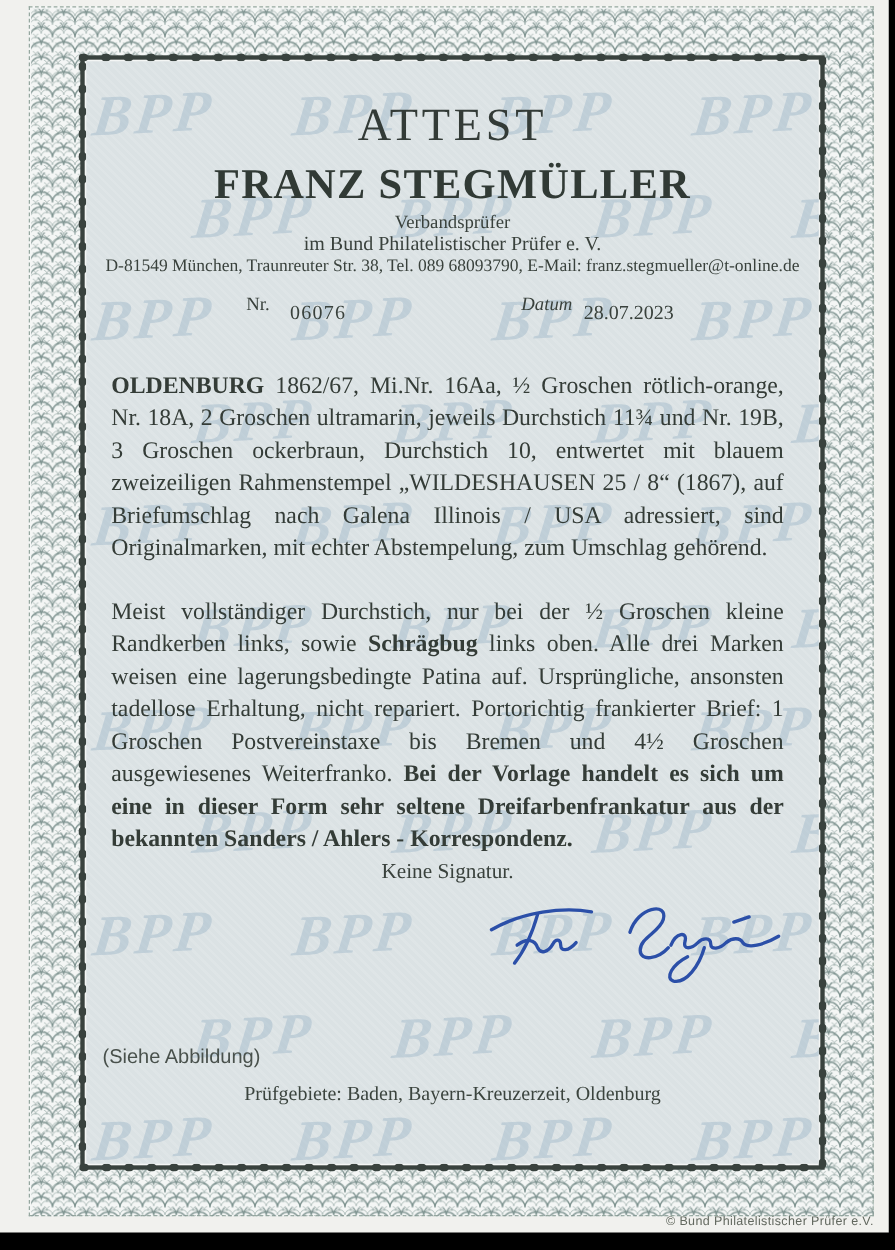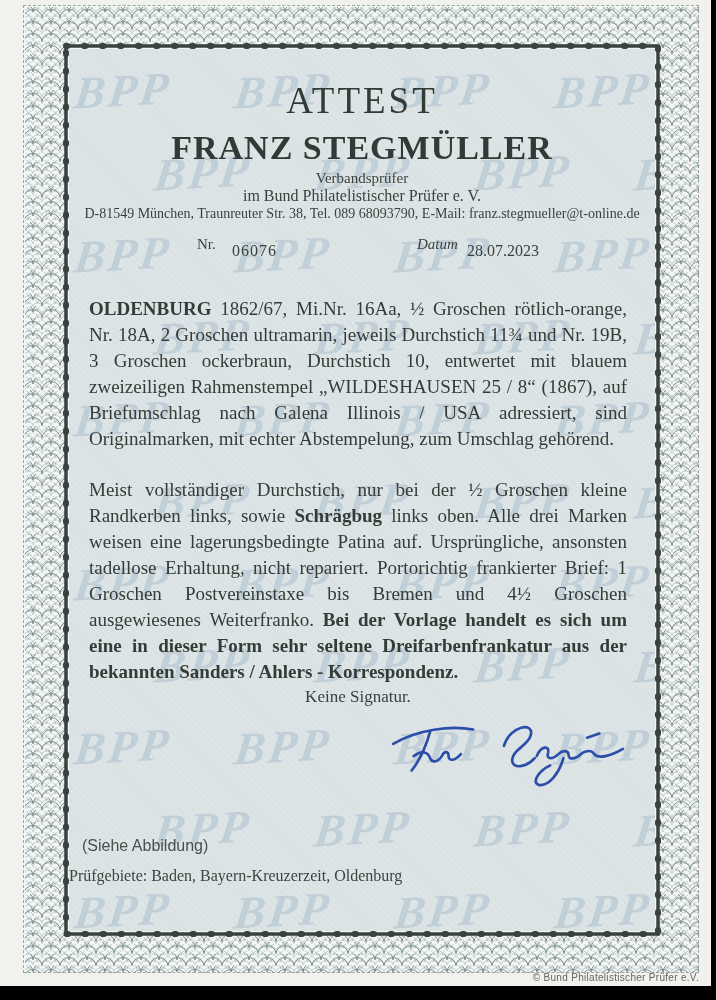--- a/index.html
+++ b/index.html
@@ -83,21 +83,21 @@
 
   .signature-wrap { height: 82px; margin-top: 4px; position: relative; }
   .signature-wrap svg { position: absolute; right: 24px; top: 0; }
   .sig-stroke { fill: none; stroke: var(--ink, #2b4fa8); stroke-width: 2.6; stroke-linecap: round; stroke-linejoin: round; }
 
   .see-figure {
     margin: 44px 0 0 13px;
     font-family: "Liberation Sans", sans-serif;
     font-size: 16px; color: #49514c;
   }
-  .areas { margin-top: 12px; text-align: left; font-size: 16px; color: #3b443e; }
+  .areas { margin-top: 12px; text-align: center; font-size: 16px; color: #3b443e; }
   .footnote { margin-top: 3px; text-align: center; font-size: 14.5px; color: #414a44; }
 
   .copyright {
     position: absolute; top: 972px; right: 12px;
     font-family: "Liberation Sans", sans-serif;
     font-size: 10px; color: #62685f; letter-spacing: 0.3px;
   }
 </style>
 </head>
 <body>

